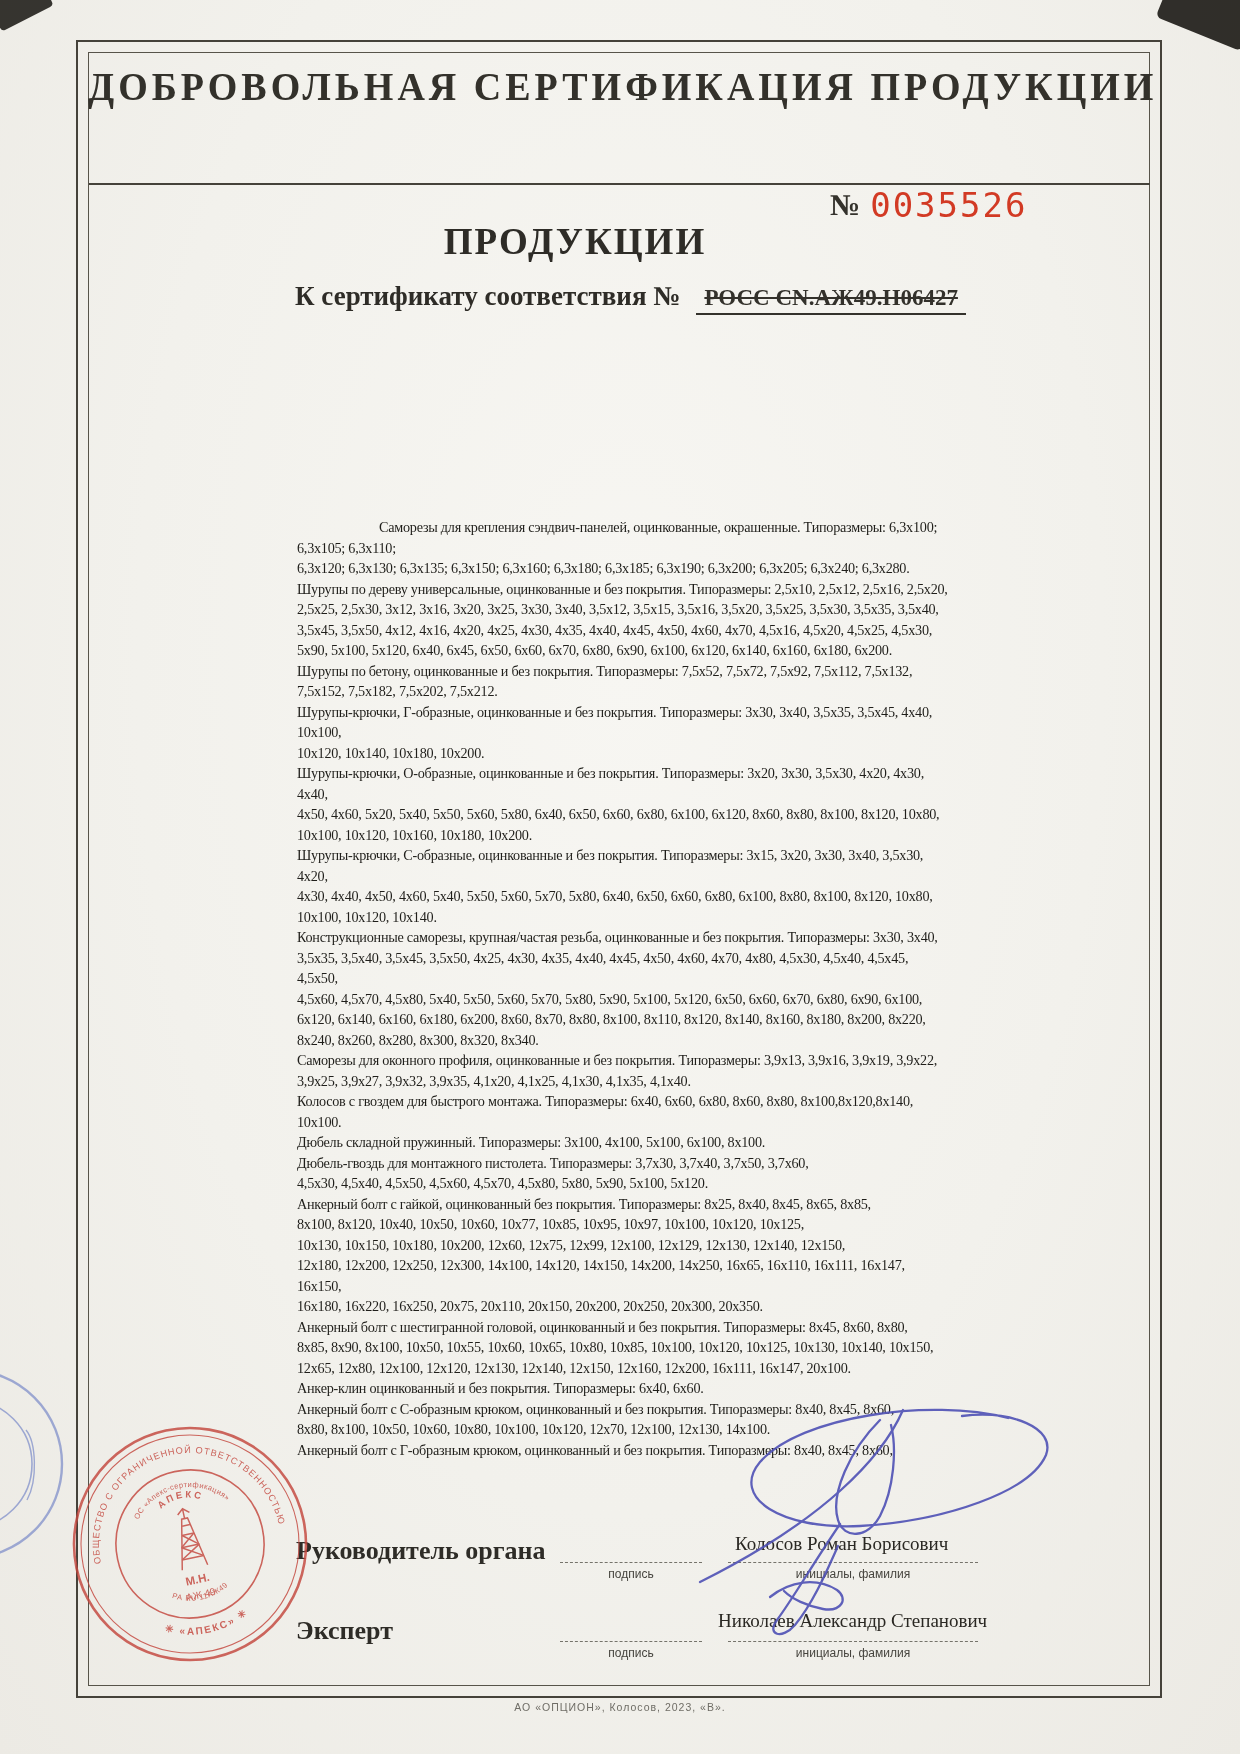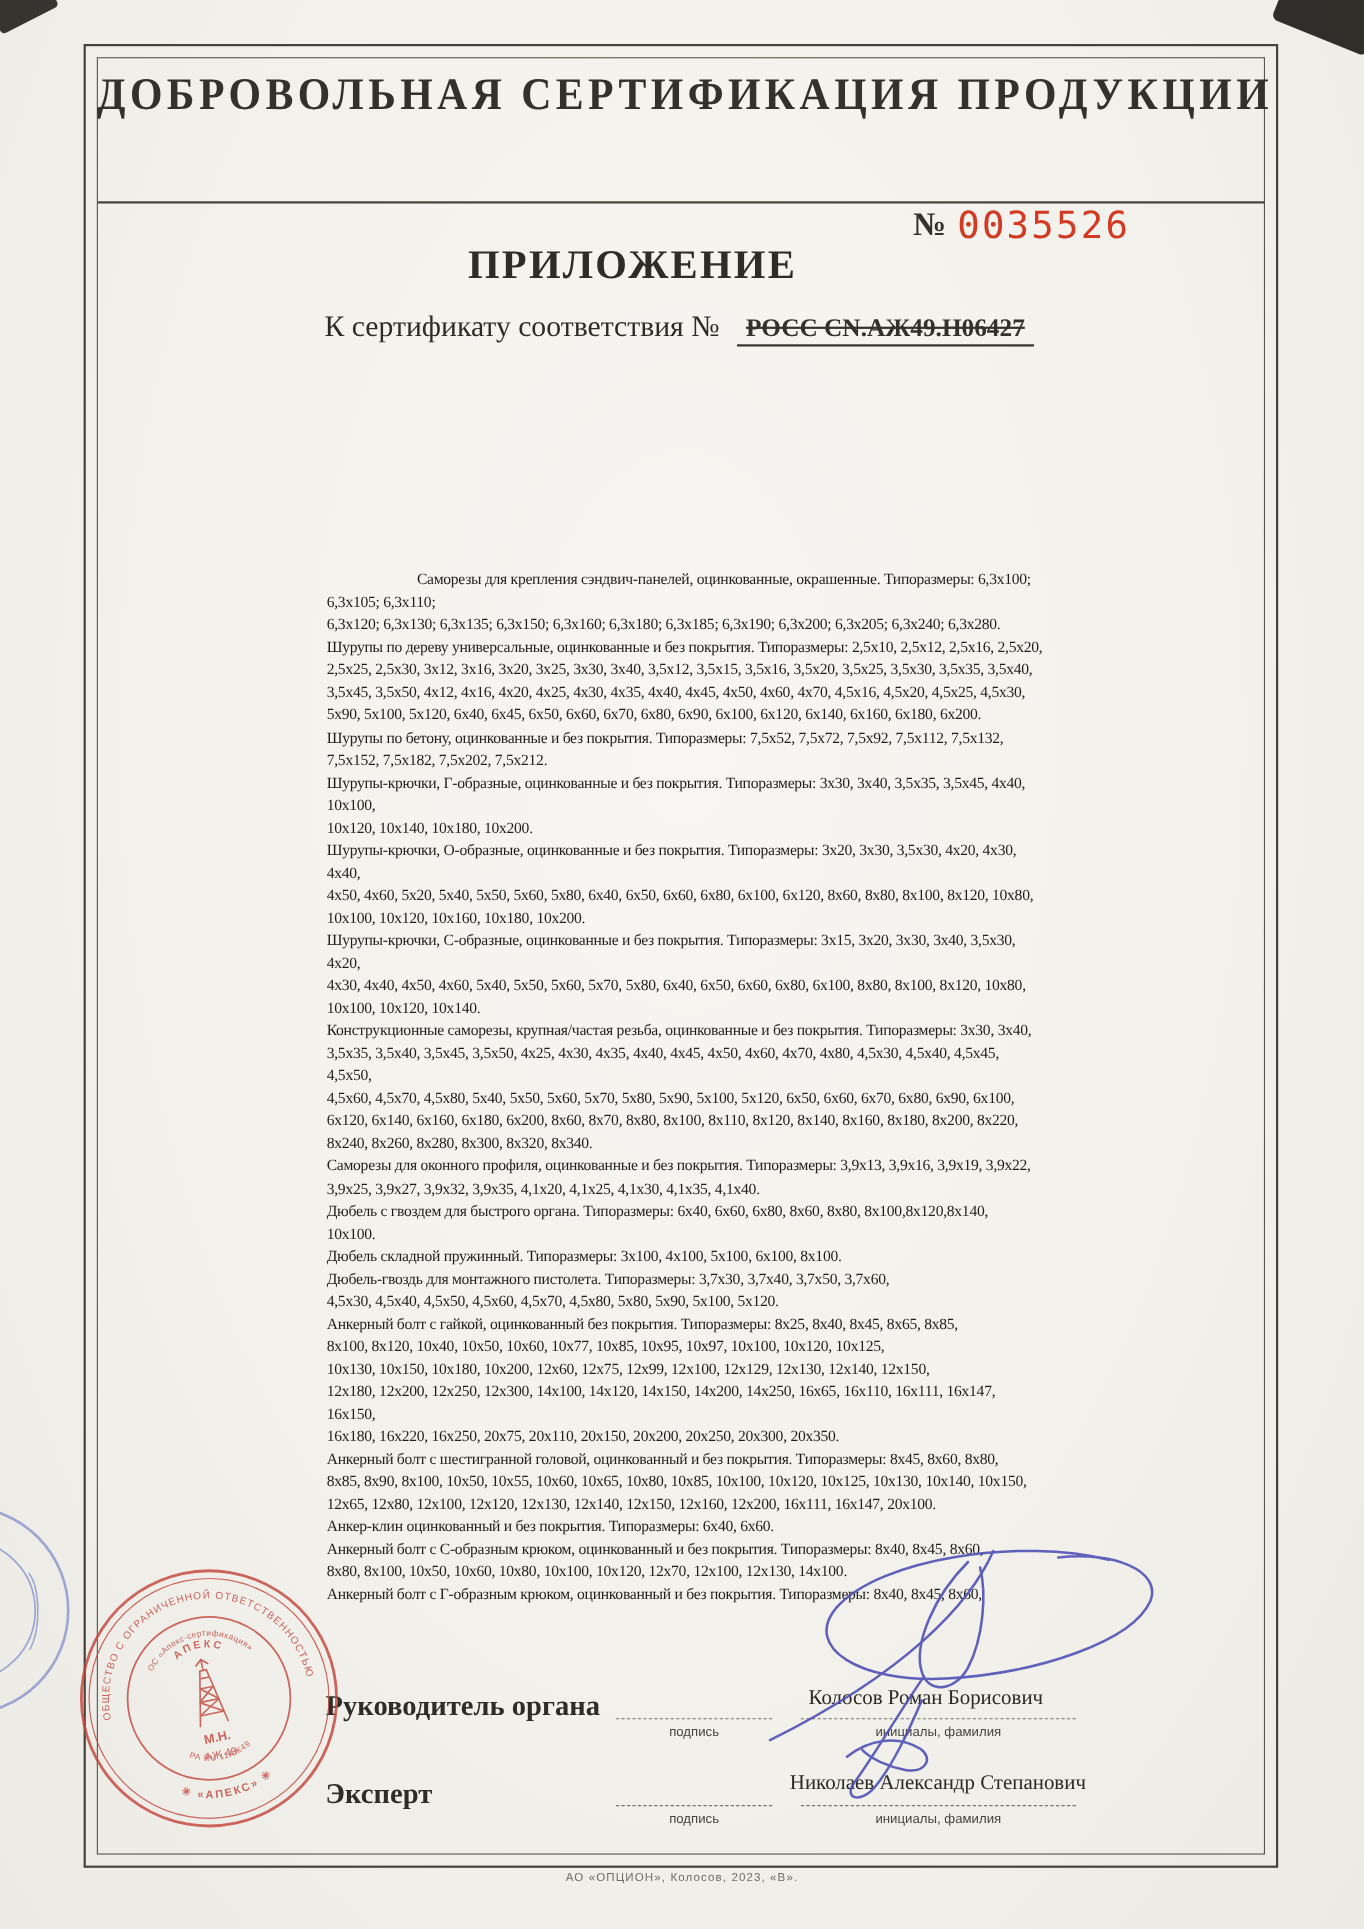--- a/index.html
+++ b/index.html
@@ -25,21 +25,21 @@
   .doc-title { position:absolute; left:88px; width:1062px; top:64px; text-align:center;
     font-size:38px; font-weight:bold; letter-spacing:4px; color:#33312b;
     transform:scaleY(1.08); white-space:nowrap; }
   .doc-number { position:absolute; left:830px; top:188px; display:flex; align-items:flex-start; gap:10px; }
   .doc-number .nsign { font-size:30px; color:#34322c; font-weight:bold; }
   .doc-number .digits { font-family:"DejaVu Sans Mono", monospace; font-size:34px;
     color:#d23a24; letter-spacing:2px; line-height:1; }
   .appendix-title { position:absolute; left:295px; width:560px; top:220px; text-align:center;
     font-size:37px; font-weight:bold; letter-spacing:2px; color:#2e2c27; }
   .cert-line { position:absolute; left:295px; top:281px; white-space:nowrap; }
-  .cert-line .lbl { font-size:27px; font-weight:normal; color:#2e2c27; }
+  .cert-line .lbl { font-size:27px; font-weight:bold; color:#2e2c27; }
   .cert-line .num { display:inline-block; margin-left:16px; padding:0 8px 2px 8px;
     font-size:23px; font-weight:bold; color:#33312b; border-bottom:2px solid #34322c;
     text-decoration:line-through; text-decoration-thickness:2px; vertical-align:baseline; }
   
   .body-text { position:absolute; left:297px; top:517px; width:714px;
     font-size:14.2px; letter-spacing:-0.25px; line-height:20.5px; color:#1f1e1a; }
   .body-line { white-space:pre; }
   .body-line.first { text-indent:82px; }
   
   .role-1 { position:absolute; left:296px; top:1536px; font-size:26px; font-weight:bold; color:#2e2c27; }
@@ -79,21 +79,21 @@
   <div class="frame-inner"></div>
   <div class="title-divider"></div>
 
   <div class="doc-title">ДОБРОВОЛЬНАЯ СЕРТИФИКАЦИЯ ПРОДУКЦИИ</div>
 
   <div class="doc-number">
     <span class="nsign">№</span>
     <span class="digits">0035526</span>
   </div>
 
-  <div class="appendix-title">ПРИЛОЖЕНИЕ</div>
+  <div class="appendix-title">ПРОДУКЦИИ</div>
 
   <div class="cert-line">
     <span class="lbl">К сертификату соответствия №</span><span class="num">РОСС CN.АЖ49.Н06427</span>
   </div>
 
   <div class="body-text">
       <div class="body-line first">Саморезы для крепления сэндвич-панелей, оцинкованные, окрашенные. Типоразмеры: 6,3х100;</div>
       <div class="body-line">6,3х105; 6,3х110;</div>
       <div class="body-line">6,3х120; 6,3х130; 6,3х135; 6,3х150; 6,3х160; 6,3х180; 6,3х185; 6,3х190; 6,3х200; 6,3х205; 6,3х240; 6,3х280.</div>
       <div class="body-line">Шурупы по дереву универсальные, оцинкованные и без покрытия. Типоразмеры: 2,5х10, 2,5х12, 2,5х16, 2,5х20,</div>
@@ -114,21 +114,21 @@
       <div class="body-line">4х30, 4х40, 4х50, 4х60, 5х40, 5х50, 5х60, 5х70, 5х80, 6х40, 6х50, 6х60, 6х80, 6х100, 8х80, 8х100, 8х120, 10х80,</div>
       <div class="body-line">10х100, 10х120, 10х140.</div>
       <div class="body-line">Конструкционные саморезы, крупная/частая резьба, оцинкованные и без покрытия. Типоразмеры: 3х30, 3х40,</div>
       <div class="body-line">3,5х35, 3,5х40, 3,5х45, 3,5х50, 4х25, 4х30, 4х35, 4х40, 4х45, 4х50, 4х60, 4х70, 4х80, 4,5х30, 4,5х40, 4,5х45,</div>
       <div class="body-line">4,5х50,</div>
       <div class="body-line">4,5х60, 4,5х70, 4,5х80, 5х40, 5х50, 5х60, 5х70, 5х80, 5х90, 5х100, 5х120, 6х50, 6х60, 6х70, 6х80, 6х90, 6х100,</div>
       <div class="body-line">6х120, 6х140, 6х160, 6х180, 6х200, 8х60, 8х70, 8х80, 8х100, 8х110, 8х120, 8х140, 8х160, 8х180, 8х200, 8х220,</div>
       <div class="body-line">8х240, 8х260, 8х280, 8х300, 8х320, 8х340.</div>
       <div class="body-line">Саморезы для оконного профиля, оцинкованные и без покрытия. Типоразмеры: 3,9х13, 3,9х16, 3,9х19, 3,9х22,</div>
       <div class="body-line">3,9х25, 3,9х27, 3,9х32, 3,9х35, 4,1х20, 4,1х25, 4,1х30, 4,1х35, 4,1х40.</div>
-      <div class="body-line">Дюбель с гвоздем для быстрого органа. Типоразмеры: 6х40, 6х60, 6х80, 8х60, 8х80, 8х100,8х120,8х140,</div>
+      <div class="body-line">Колосов с гвоздем для быстрого монтажа. Типоразмеры: 6х40, 6х60, 6х80, 8х60, 8х80, 8х100,8х120,8х140,</div>
       <div class="body-line">10х100.</div>
       <div class="body-line">Дюбель складной пружинный. Типоразмеры: 3х100, 4х100, 5х100, 6х100, 8х100.</div>
       <div class="body-line">Дюбель-гвоздь для монтажного пистолета. Типоразмеры: 3,7х30, 3,7х40, 3,7х50, 3,7х60,</div>
       <div class="body-line">4,5х30, 4,5х40, 4,5х50, 4,5х60, 4,5х70, 4,5х80, 5х80, 5х90, 5х100, 5х120.</div>
       <div class="body-line">Анкерный болт с гайкой, оцинкованный без покрытия. Типоразмеры: 8х25, 8х40, 8х45, 8х65, 8х85,</div>
       <div class="body-line">8х100, 8х120, 10х40, 10х50, 10х60, 10х77, 10х85, 10х95, 10х97, 10х100, 10х120, 10х125,</div>
       <div class="body-line">10х130, 10х150, 10х180, 10х200, 12х60, 12х75, 12х99, 12х100, 12х129, 12х130, 12х140, 12х150,</div>
       <div class="body-line">12х180, 12х200, 12х250, 12х300, 14х100, 14х120, 14х150, 14х200, 14х250, 16х65, 16х110, 16х111, 16х147,</div>
       <div class="body-line">16х150,</div>
       <div class="body-line">16х180, 16х220, 16х250, 20х75, 20х110, 20х150, 20х200, 20х250, 20х300, 20х350.</div>

